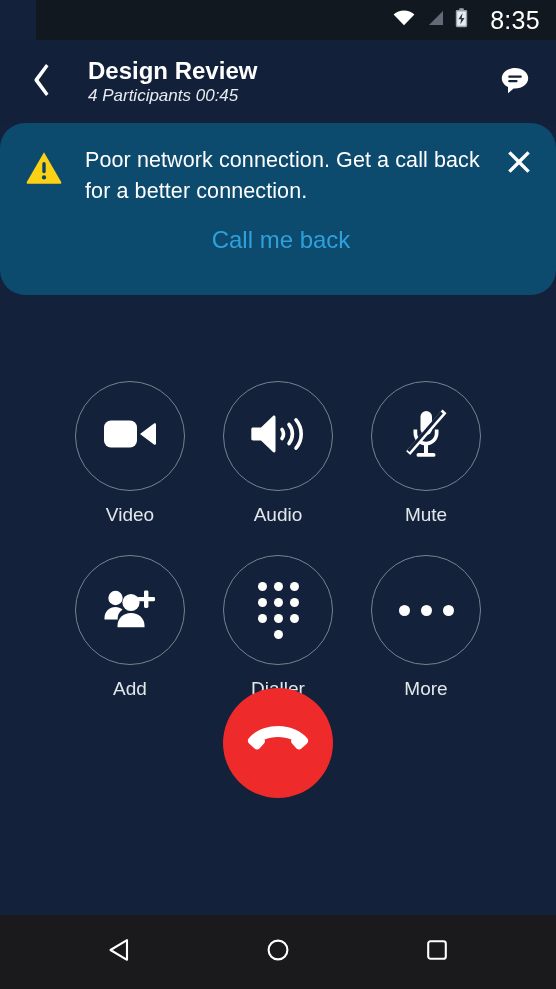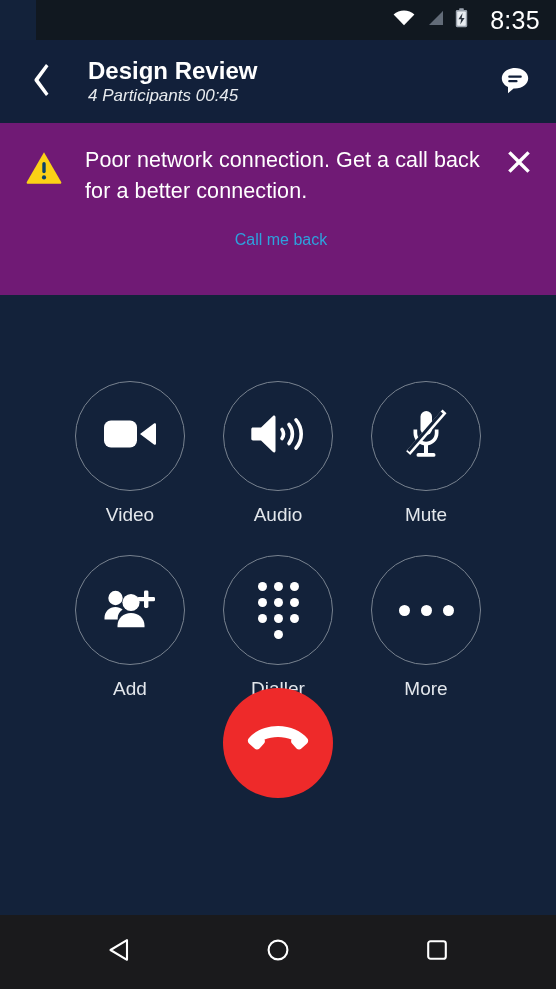--- a/index.html
+++ b/index.html
@@ -88,23 +88,24 @@
     display: flex;
     align-items: center;
     justify-content: center;
     flex: 0 0 46px;
     cursor: pointer;
   }
 
   
   .banner {
     flex: 0 0 172px;
-    background: #701a75;
+    background: #0c4a6e;
     position: relative;
     padding: 22px 20px 0 26px;
+    border-radius: 25px;
   }
   .banner-top {
     display: flex;
     align-items: flex-start;
   }
   .warn-icon {
     flex: 0 0 36px;
     margin-top: 6px;
   }
   .banner-msg {
@@ -122,21 +123,21 @@
     width: 30px;
     height: 30px;
     display: flex;
     align-items: center;
     justify-content: center;
     cursor: pointer;
   }
   .banner-link {
     text-align: center;
     color: #2ea1dd;
-    font-size: 16px;
+    font-size: 24px;
     line-height: 26px;
     margin-top: 20px;
     cursor: pointer;
   }
 
   
   .controls {
     flex: 1 1 auto;
     background: #13223a;
     position: relative;

